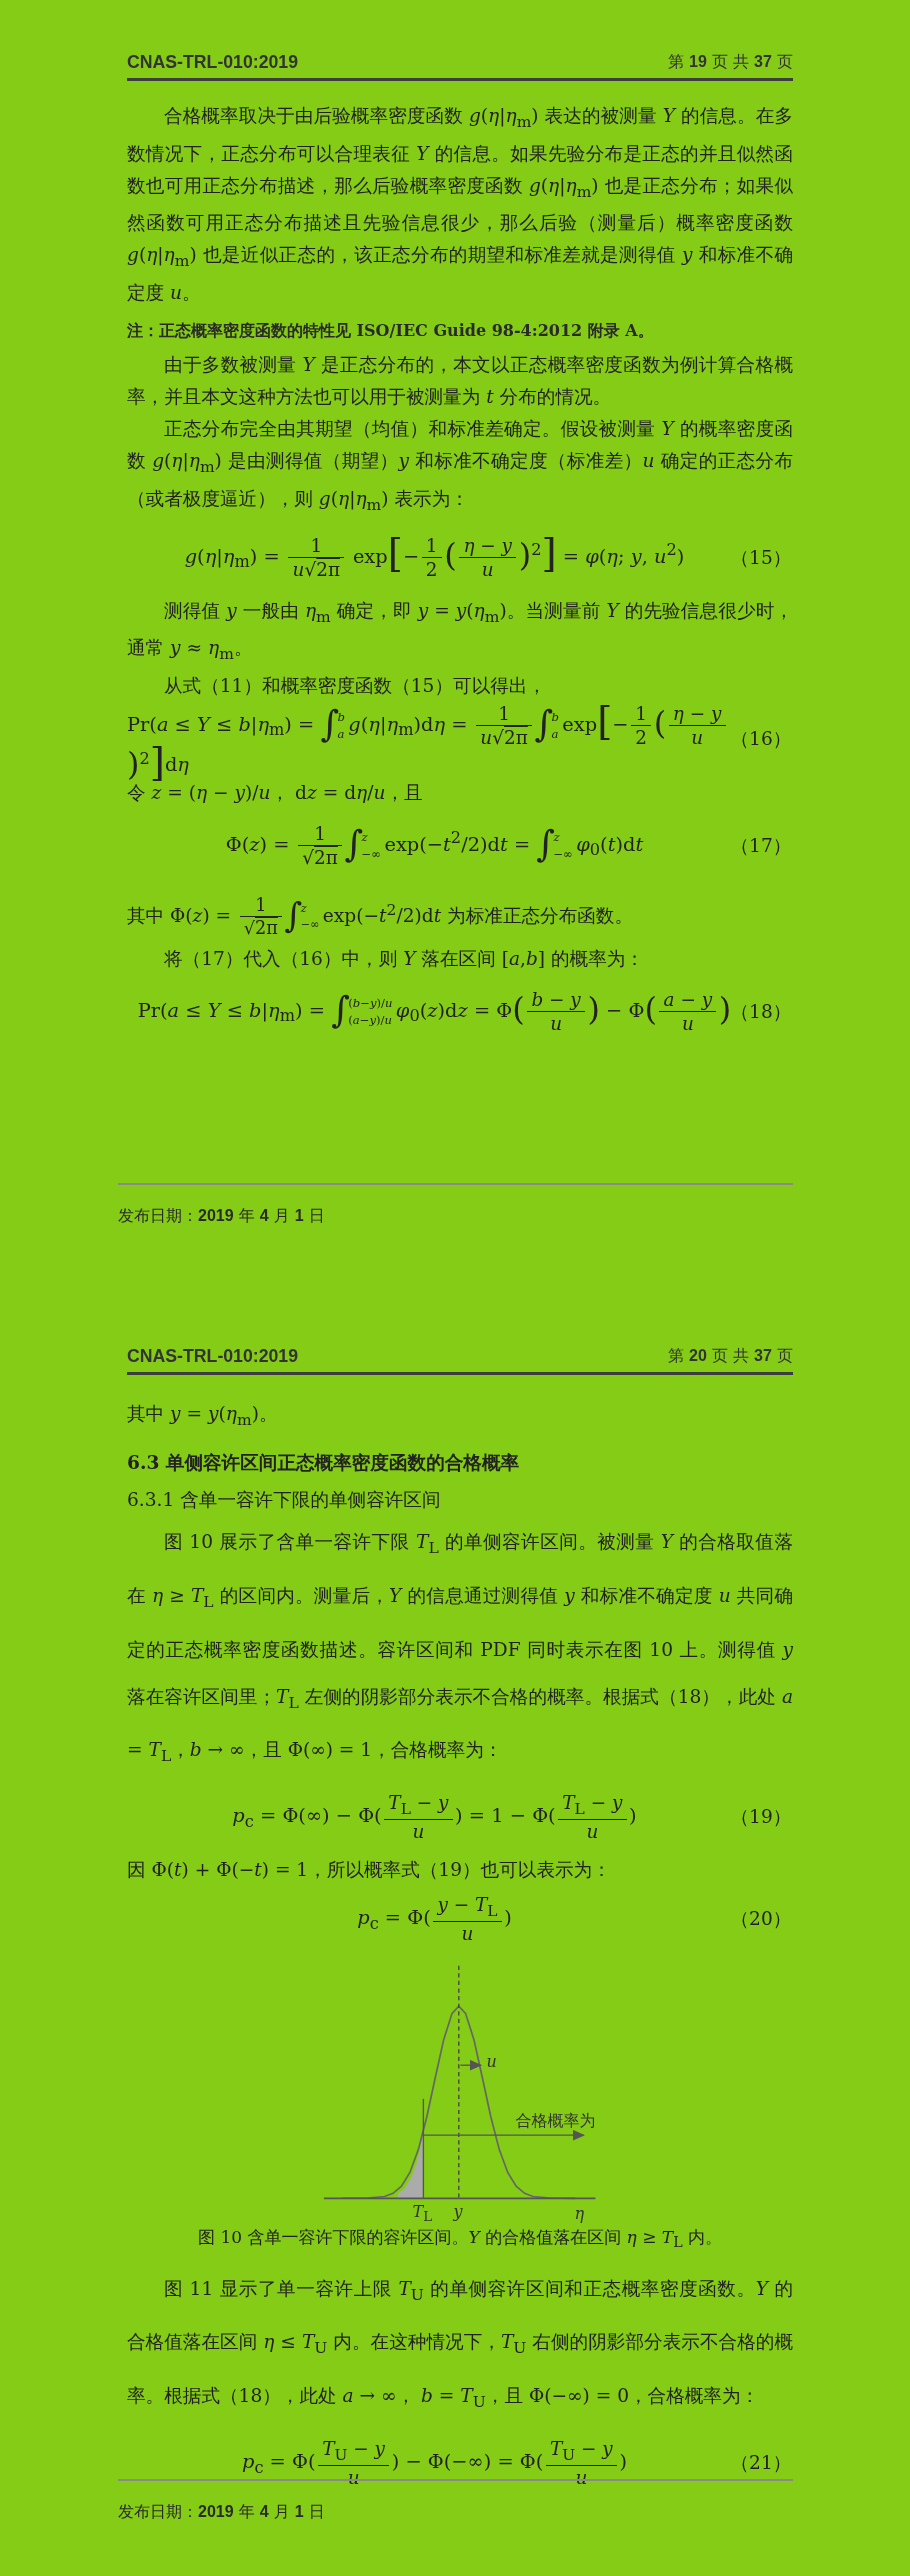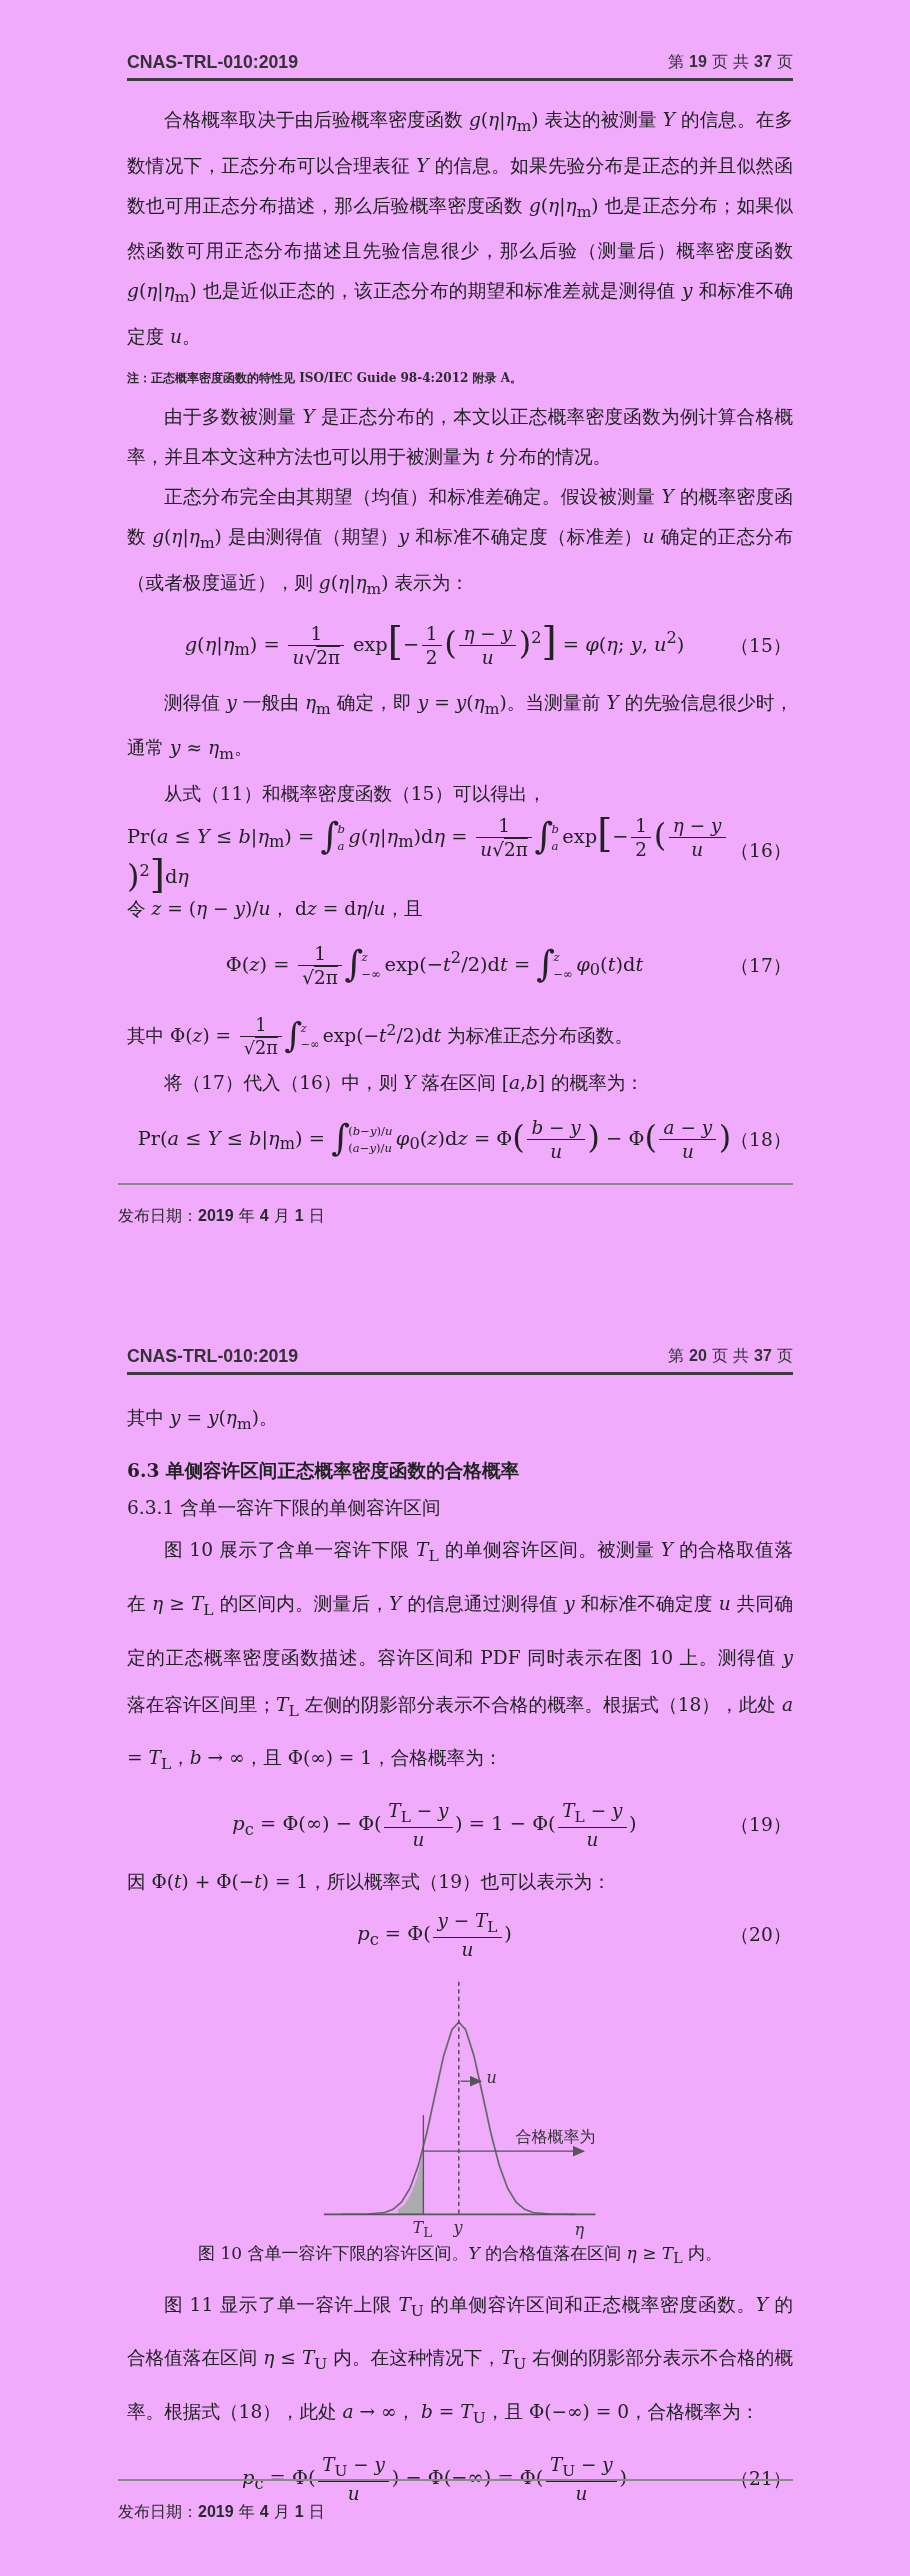--- a/index.html
+++ b/index.html
@@ -1,28 +1,28 @@
 <!DOCTYPE html>
 <html style="font-size:13.5px"><head>
 <meta charset="utf-8">
 <style>
   html,body{margin:0;padding:0;background:#e8e8e8;}
-  .doc{position:relative;width:911px;height:2576px;background:#f0abfc;overflow:hidden;
+  .doc{position:relative;width:911px;height:2576px;background:#84cc16;overflow:hidden;
        font-family:"DejaVu Serif","Liberation Serif",serif;color:#222;}
   .page{position:absolute;left:0;width:911px;}
   .phead{position:absolute;left:127px;right:118px;display:flex;justify-content:space-between;
          align-items:flex-end;border-bottom:3.4px solid #3c3c3c;padding-bottom:5px;}
   .phead .code{font-family:"Liberation Sans","DejaVu Sans",sans-serif;font-weight:bold;font-size:17.7px;color:#333;}
   .phead .pgno{font-size:16px;color:#333;}
   .phead .pgno b{font-family:"Liberation Sans","DejaVu Sans",sans-serif;}
   .pbody{position:absolute;left:127px;width:666px;}
-  .para{font-size:18.6px;line-height:40px;text-align:justify;margin:0;}
+  .para{font-size:18.6px;line-height:32px;text-align:justify;margin:0;}
   .p2l{line-height:47px;}
   .ind{text-indent:37px;}
-  .note{font-size:12px;line-height:25px;font-weight:600;margin:8.4px 0 6.7px 0;color:#2a2a2a;}
+  .note{font-size:16px;line-height:25px;font-weight:600;margin:8.4px 0 6.7px 0;color:#2a2a2a;}
   .h-bold{font-size:18.6px;font-weight:bold;margin:8.4px 0 0 0;line-height:37px;}
   .h-reg{font-size:18.6px;font-weight:normal;margin:0;line-height:37px;}
   .eq{position:relative;display:flex;justify-content:center;align-items:center;
       min-height:74px;font-size:19.4px;padding-right:51px;}
   .eq .num{position:absolute;right:1.7px;top:50%;transform:translateY(-50%);font-size:18.6px;}
   .m i{font-style:italic;}
   .fr{display:inline-flex;flex-direction:column;text-align:center;vertical-align:middle;
       line-height:1.25;margin:0 2.5px;font-size:0.95em;}
   .fr .n{display:block;border-bottom:1.7px solid #222;padding:0 4.2px;}
   .fr .d{display:block;padding:0 4.2px;}

